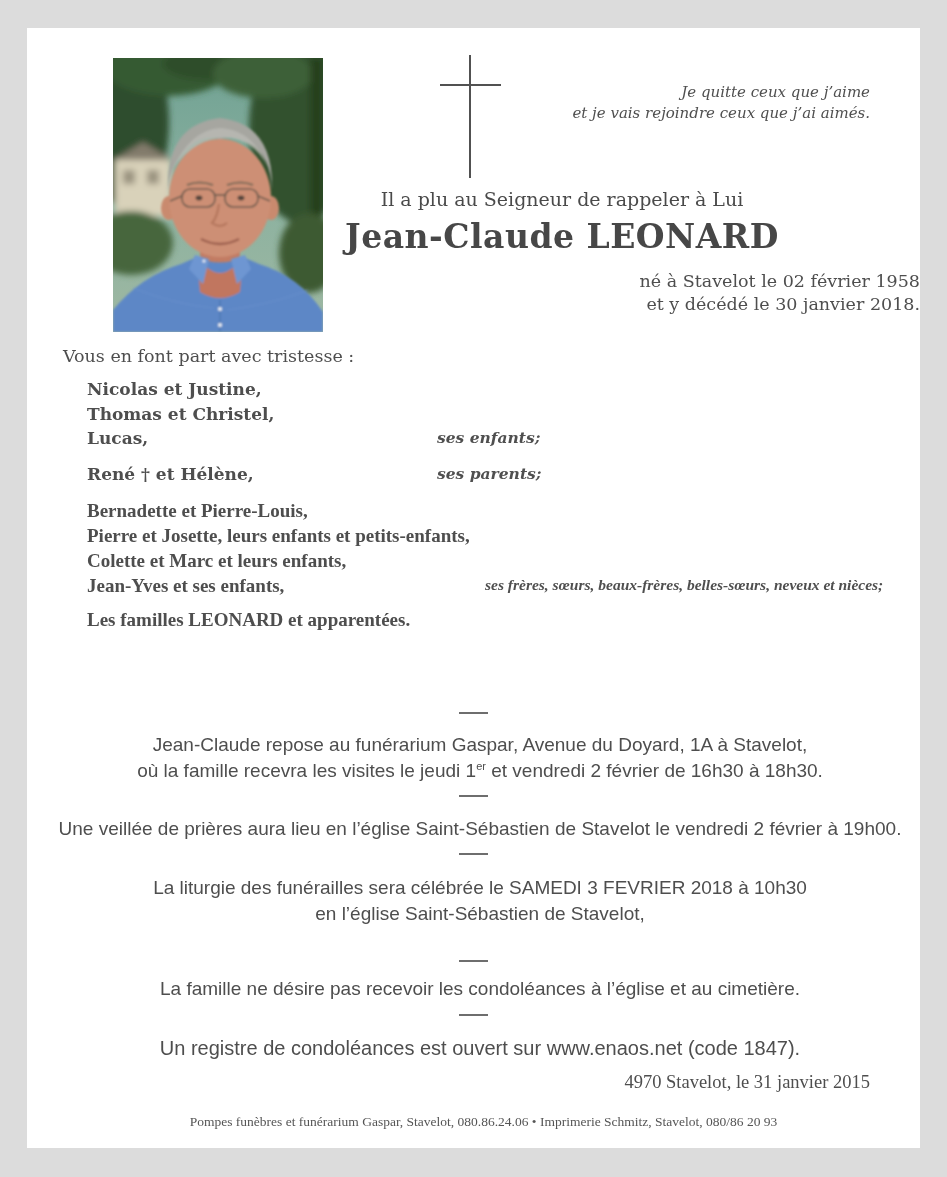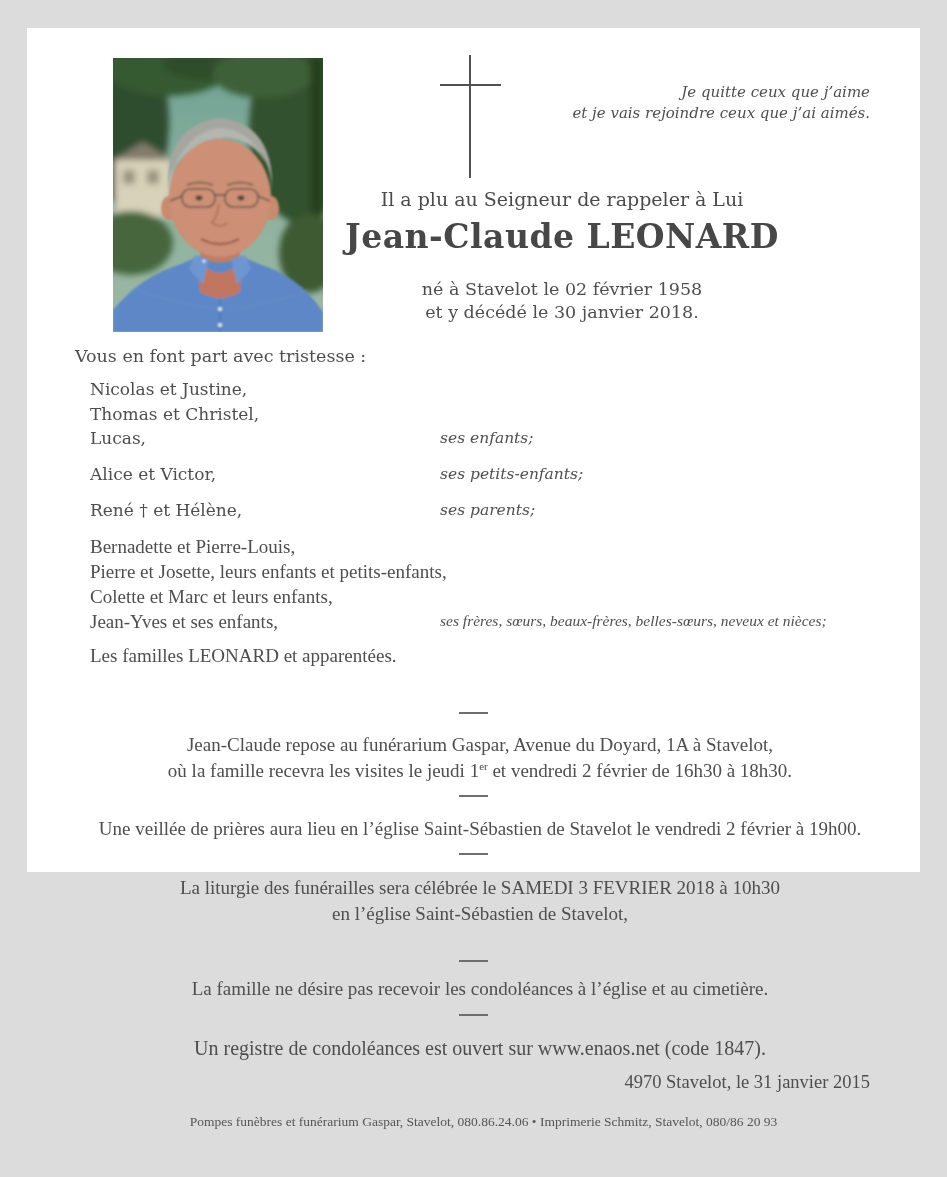--- a/index.html
+++ b/index.html
@@ -3,53 +3,53 @@
 <meta charset="utf-8">
 <style>
   html,body{margin:0;padding:0;}
   body{
     width:947px;height:1177px;position:relative;
     background:#dcdcdc;
     font-family:"DejaVu Serif",serif;
     color:#4e4e4e;
   }
   .card{
-    position:absolute;left:27px;top:28px;width:893px;height:844px;
+    position:absolute;left:27px;top:28px;width:893px;height:1120px;
     background:#ffffff;
   }
   
   .photo{position:absolute;left:86px;top:30px;width:210px;height:274px;overflow:hidden;}
   
   .cross-v{position:absolute;left:442px;top:27px;width:2px;height:123px;background:#515151;}
   .cross-h{position:absolute;left:413px;top:56px;width:61px;height:2px;background:#515151;}
   
   .quote{
     position:absolute;top:54px;right:50px;text-align:right;
     font-style:italic;font-size:15px;line-height:21px;color:#4f4f4f;
   }
   
   .title-block{position:absolute;top:160px;left:177px;right:0;text-align:center;}
   .title-intro{font-size:19px;color:#4a4a4a;}
   .deceased-name{margin:7px 0 7px;font-size:33px;font-weight:bold;color:#474747;letter-spacing:.5px;}
-  .dates{margin-top:22px;font-size:17.5px;line-height:23px;}
-  
-  .family{position:absolute;top:318px;left:48px;right:14px;}
+  .dates{margin-top:14px;font-size:17.5px;line-height:23px;text-align:right;}
+  
+  .family{position:absolute;top:318px;left:36px;right:14px;}
   .family-intro{font-size:17.5px;}
-  .family-groups{margin:11px 0 0 15px;}
+  .family-groups{margin:11px 0 0 24px;font-weight:bold;}
   .family-row{display:flex;align-items:flex-end;margin-bottom:11px;}
   .names{flex:none;width:350px;font-size:17px;line-height:24.5px;white-space:nowrap;}
   .role{font-style:italic;font-size:15.5px;line-height:24px;padding-bottom:1px;white-space:nowrap;color:#4f4f4f;}
   .condensed .names{font-family:"Liberation Serif",serif;font-size:19px;line-height:25px;}
   .condensed .role{font-family:"Liberation Serif",serif;}
-  .row-freres{margin-bottom:9px;}
+  .row-freres{margin-bottom:9px;gap:48px;}
   
   .sep{position:absolute;left:0;right:0;margin:0 auto;width:29px;height:2px;background:#6e6e6e;}
   .centered{
     position:absolute;left:13px;right:0;text-align:center;
-    font-family:Liberation Serif, serif;font-size:19px;line-height:25.5px;color:#4e4e4e;
+    font-family:Liberation Sans, sans-serif;font-size:19px;line-height:25.5px;color:#4e4e4e;
   }
   .sep-1{top:684px}.sep-2{top:767px}.sep-3{top:825px}.sep-4{top:932px}.sep-5{top:986px}
   .p-1{top:704px}.p-2{top:788px}.p-3{top:847px}.p-4{top:948px}
   .p-5{top:1008px;font-size:20px;}
   sup{font-size:11px;line-height:0;text-align:center;}
   .dateline{
     position:absolute;top:1044px;right:50px;
     font-family:"Liberation Serif",serif;font-size:18.5px;color:#4e4e4e;
   }
   .footer-line{
@@ -151,26 +151,20 @@
 
       <div class="family-row">
         <div class="names">
           <div>Nicolas et Justine,</div>
           <div>Thomas et Christel,</div>
           <div>Lucas,</div>
         </div>
         <div class="role">ses enfants;</div>
       </div>
 
-      <div class="family-row">
-        <div class="names">
-          <div>Alice et Victor,</div>
-        </div>
-        <div class="role">ses petits-enfants;</div>
-      </div>
 
       <div class="family-row">
         <div class="names">
           <div>René † et Hélène,</div>
         </div>
         <div class="role">ses parents;</div>
       </div>
 
 
       <div class="family-row condensed row-freres">

